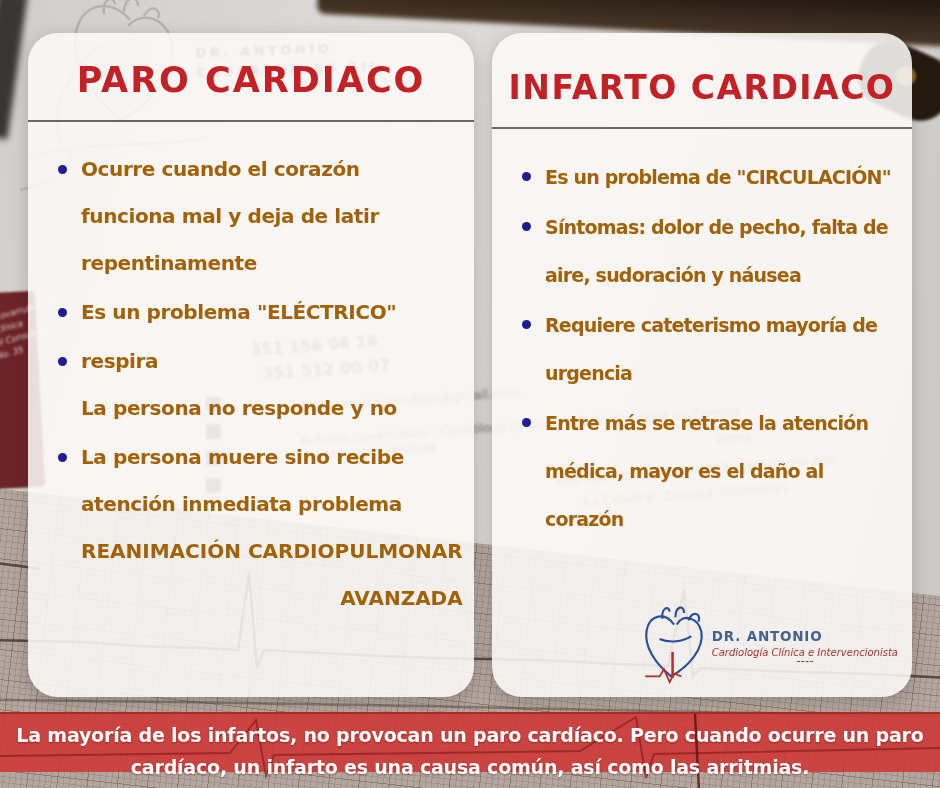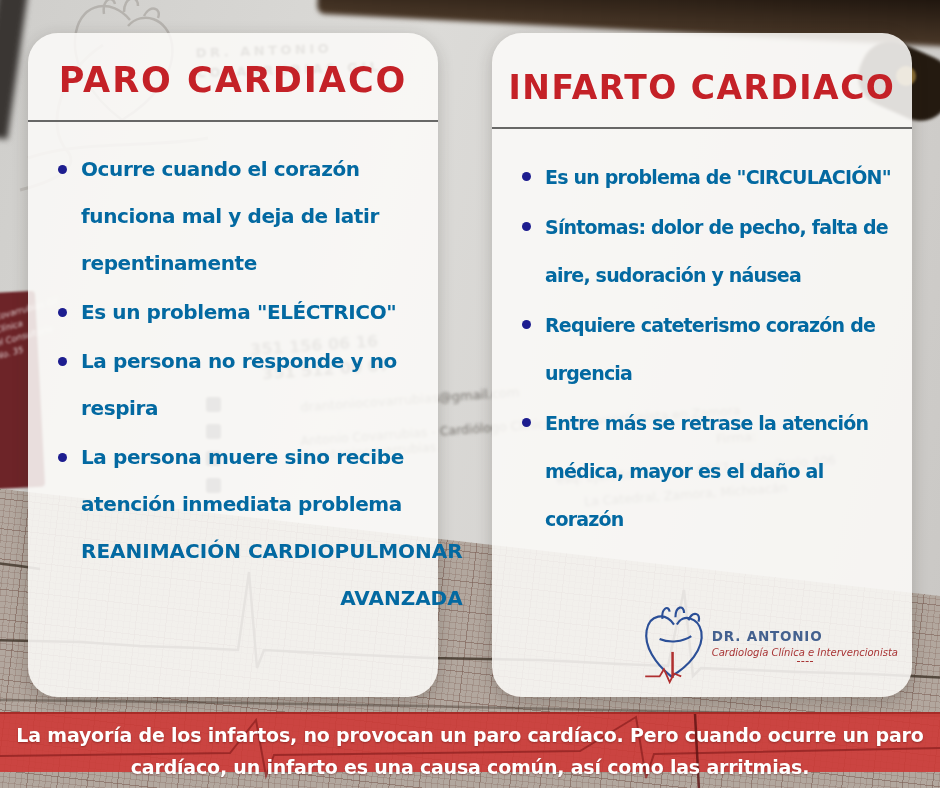--- a/index.html
+++ b/index.html
@@ -36,32 +36,32 @@
     background-color:#b2a79e;
     background-image:
       repeating-linear-gradient(0deg, rgba(130,100,90,.28) 0 1px, transparent 1px 6px),
       repeating-linear-gradient(90deg, rgba(130,100,90,.28) 0 1px, transparent 1px 6px),
       repeating-linear-gradient(0deg, rgba(110,80,70,.38) 0 1px, transparent 1px 30px),
       repeating-linear-gradient(90deg, rgba(110,80,70,.38) 0 1px, transparent 1px 30px);}
   .traces{position:absolute;inset:0;}
   
   .card{position:absolute;top:33px;height:664px;border-radius:30px;z-index:2;
     background:rgba(251,250,248,.87);box-shadow:0 4px 16px rgba(40,35,30,.22);}
-  .card.left{left:28px;width:410px;}
+  .card.left{left:28px;width:446px;}
   .card.right{left:492px;width:420px;}
   .card-title{margin:27px 10px 0;text-align:center;font-size:35px;font-weight:800;
     letter-spacing:2px;color:#c42127;}
   .card.right .card-title{font-size:33px;letter-spacing:1.5px;margin-top:35px;}
   .divider{border:0;border-top:2px solid #4d4d4d;margin:20px 0 0;opacity:.85;}
   .bullets{list-style:none;margin:0;padding:24px 8px 0 30px;}
   .bullet{display:flex;gap:14px;margin-bottom:2px;}
   .dot{width:9px;height:9px;border-radius:50%;background:#1d1d8f;margin-top:19px;flex:none;}
   .lines{display:block;}
   .bl{display:block;white-space:nowrap;line-height:47px;font-size:20px;font-weight:bold;
-    color:#0369a1;letter-spacing:-0.4px;}
+    color:#a16207;letter-spacing:-0.4px;}
   .card.right .bl{font-size:19px;letter-spacing:-0.8px;line-height:48px;}
   .bl.strong{font-weight:900;letter-spacing:0;text-align:right;}
   
   .logo{position:absolute;right:14px;bottom:10px;display:flex;align-items:center;gap:2px;}
   .logo-text .names{font-size:13.5px;font-weight:bold;letter-spacing:.8px;color:#44618f;line-height:18px;}
   .logo-sub{display:flex;align-items:center;gap:3px;margin-top:2px;flex-direction:column;}
   .logo-sub .sub{font-size:10px;font-style:italic;color:#a83434;white-space:nowrap;}
   .dashes{width:16px;border-top:1.5px dashed #a83434;height:0;}
   
   .banner{position:absolute;left:0;top:712px;width:940px;height:60px;z-index:4;
@@ -137,22 +137,22 @@
     </li>
     <li class="bullet">
       <span class="dot"></span>
       <span class="lines">
         <span class="bl">Es un problema "ELÉCTRICO"</span>
       </span>
     </li>
     <li class="bullet">
       <span class="dot"></span>
       <span class="lines">
+        <span class="bl">respira</span>
         <span class="bl">La persona no responde y no</span>
-        <span class="bl">respira</span>
       </span>
     </li>
     <li class="bullet">
       <span class="dot"></span>
       <span class="lines">
         <span class="bl">La persona muere sino recibe</span>
         <span class="bl">atención inmediata problema</span>
         <span class="bl strong">REANIMACIÓN CARDIOPULMONAR</span>
         <span class="bl strong">AVANZADA</span>
       </span>
@@ -173,21 +173,21 @@
     <li class="bullet">
       <span class="dot"></span>
       <span class="lines">
         <span class="bl">Síntomas: dolor de pecho, falta de</span>
         <span class="bl">aire, sudoración y náusea</span>
       </span>
     </li>
     <li class="bullet">
       <span class="dot"></span>
       <span class="lines">
-        <span class="bl">Requiere cateterismo corazón de</span>
+        <span class="bl">Requiere cateterismo mayoría de</span>
         <span class="bl">urgencia</span>
       </span>
     </li>
     <li class="bullet">
       <span class="dot"></span>
       <span class="lines">
         <span class="bl">Entre más se retrase la atención</span>
         <span class="bl">médica, mayor es el daño al</span>
         <span class="bl">corazón</span>
       </span>

